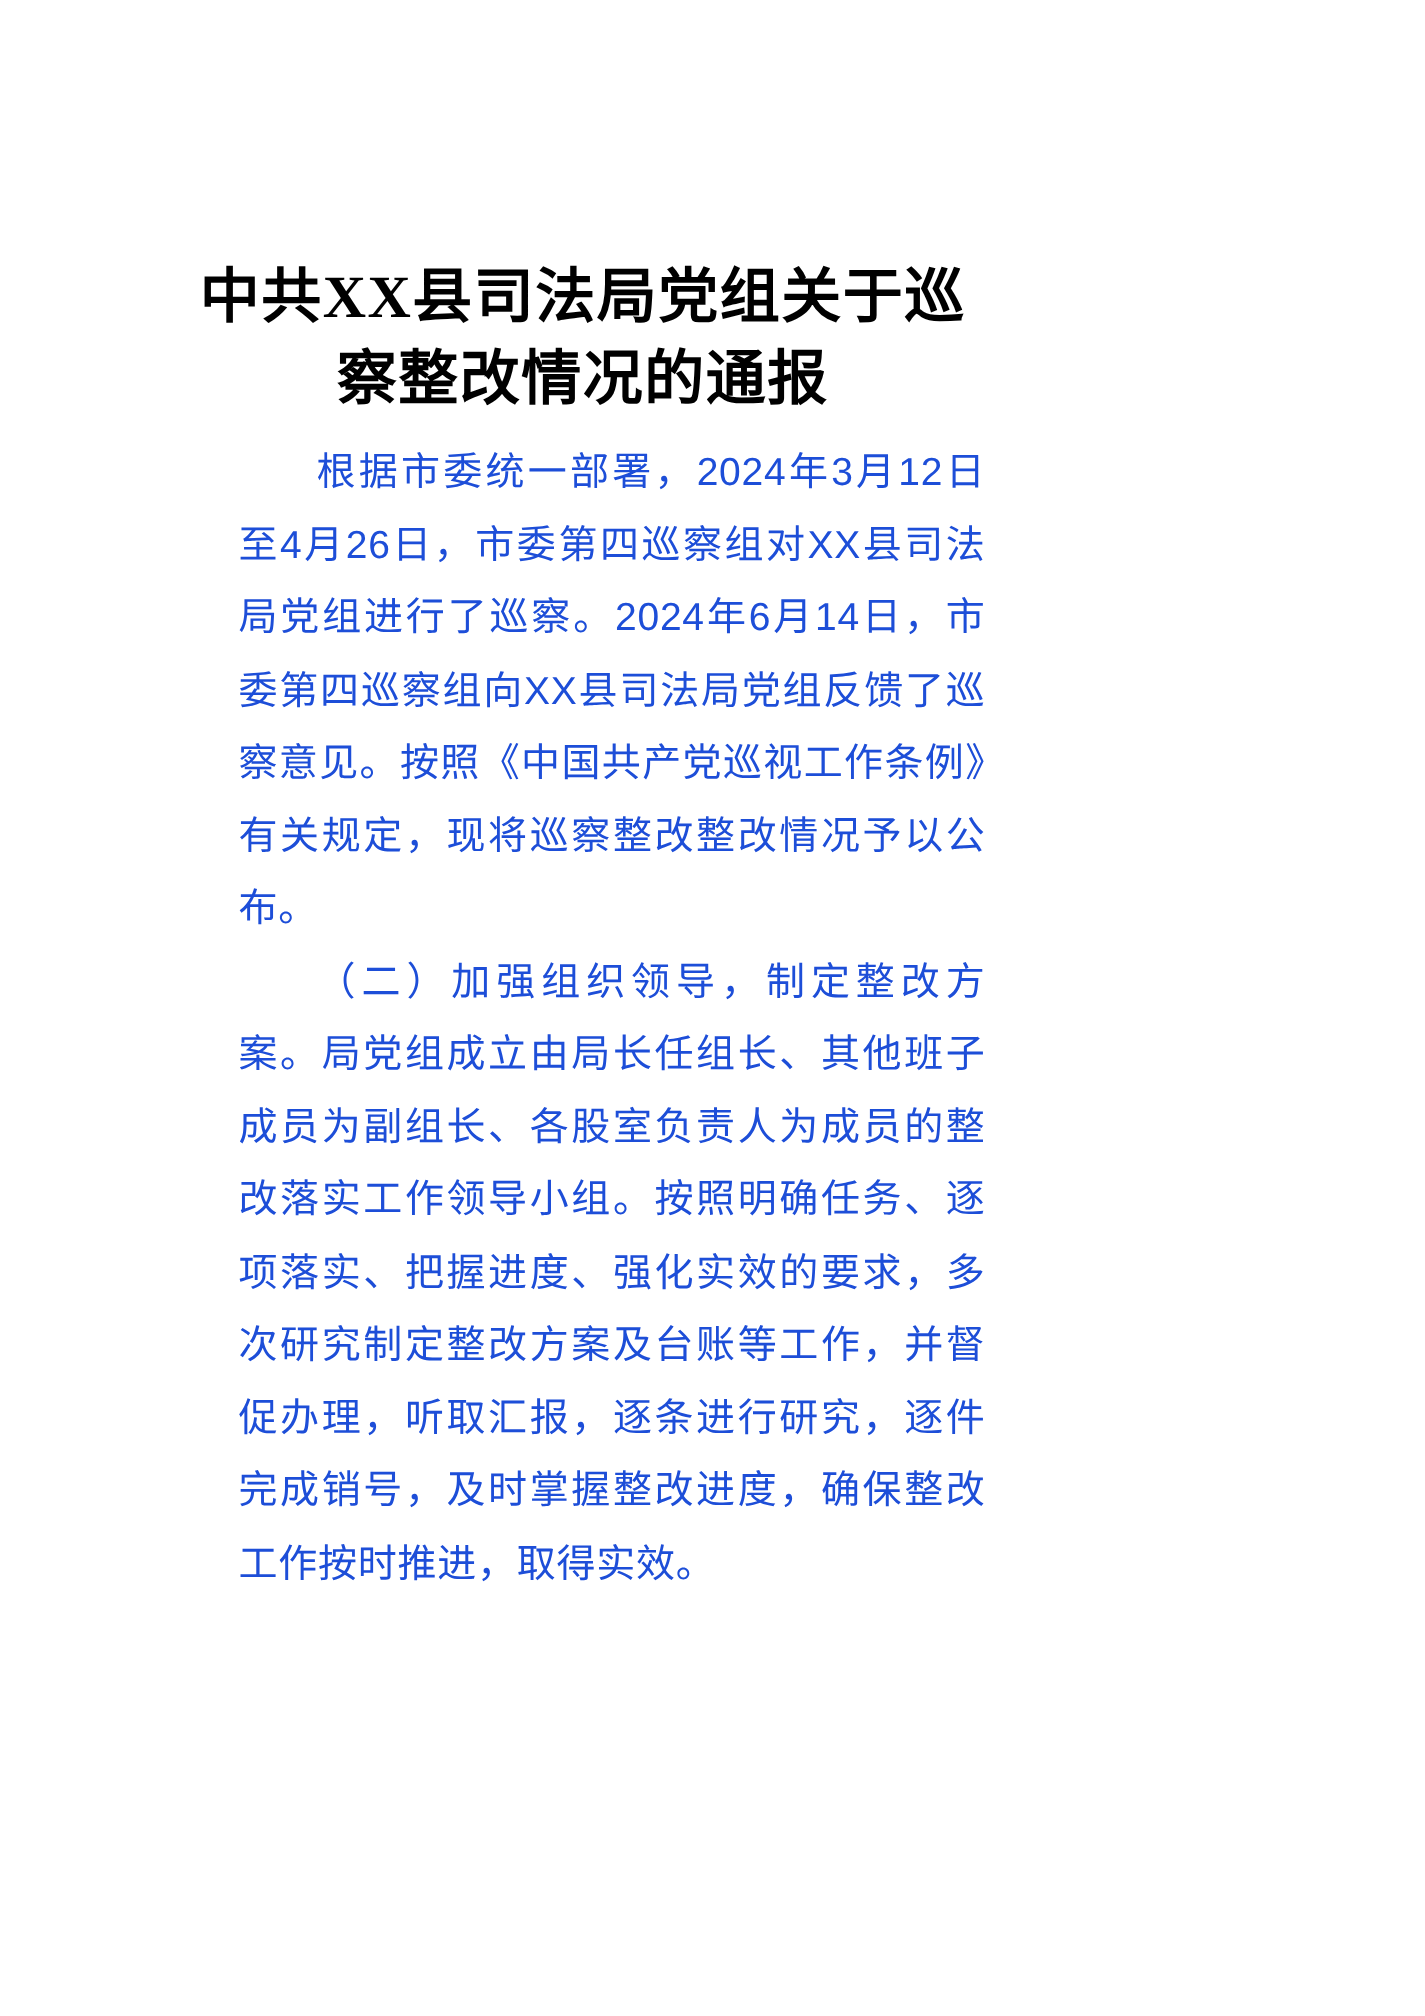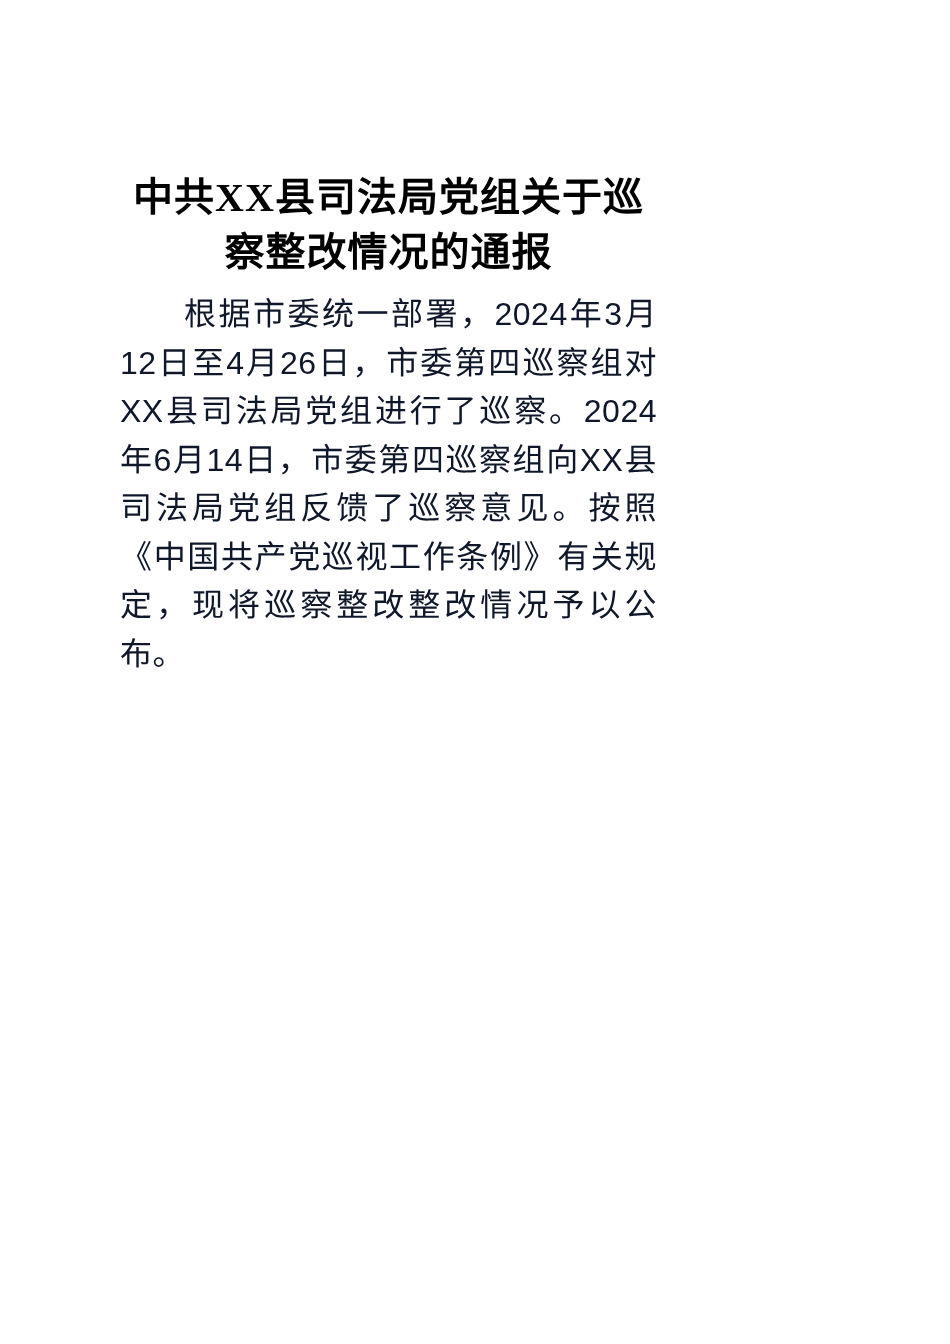--- a/index.html
+++ b/index.html
@@ -28,38 +28,40 @@
     font-weight: bold;
     font-size: 40px;
     line-height: 55px;
     letter-spacing: 1px;
     text-align: center;
     color: #000000;
     margin-bottom: 10px;
   }
 
   .doc-body p {
-    font-size: 32px;
+    font-size: 26px;
     line-height: 48.5px;
     letter-spacing: 0.5px;
     text-align: justify;
     text-justify: inter-ideograph;
     text-indent: 2em;
-    color: #0f172a;
+    color: #1d4ed8;
+    margin-left: 39px;
   }
 </style>
 </head>
 <body>
 
 <div class="page">
 
   <h1 class="doc-title">中共XX县司法局党组关于巡察整改情况的通报</h1>
 
   <div class="doc-body">
 
     <p>根据市委统一部署，2024年3月12日至4月26日，市委第四巡察组对XX县司法局党组进行了巡察。2024年6月14日，市委第四巡察组向XX县司法局党组反馈了巡察意见。按照《中国共产党巡视工作条例》有关规定，现将巡察整改整改情况予以公布。</p>
 
 
 
+    <p>（二）加强组织领导，制定整改方案。局党组成立由局长任组长、其他班子成员为副组长、各股室负责人为成员的整改落实工作领导小组。按照明确任务、逐项落实、把握进度、强化实效的要求，多次研究制定整改方案及台账等工作，并督促办理，听取汇报，逐条进行研究，逐件完成销号，及时掌握整改进度，确保整改工作按时推进，取得实效。</p>
 
   </div>
 
 </div>
 
 </body></html>

